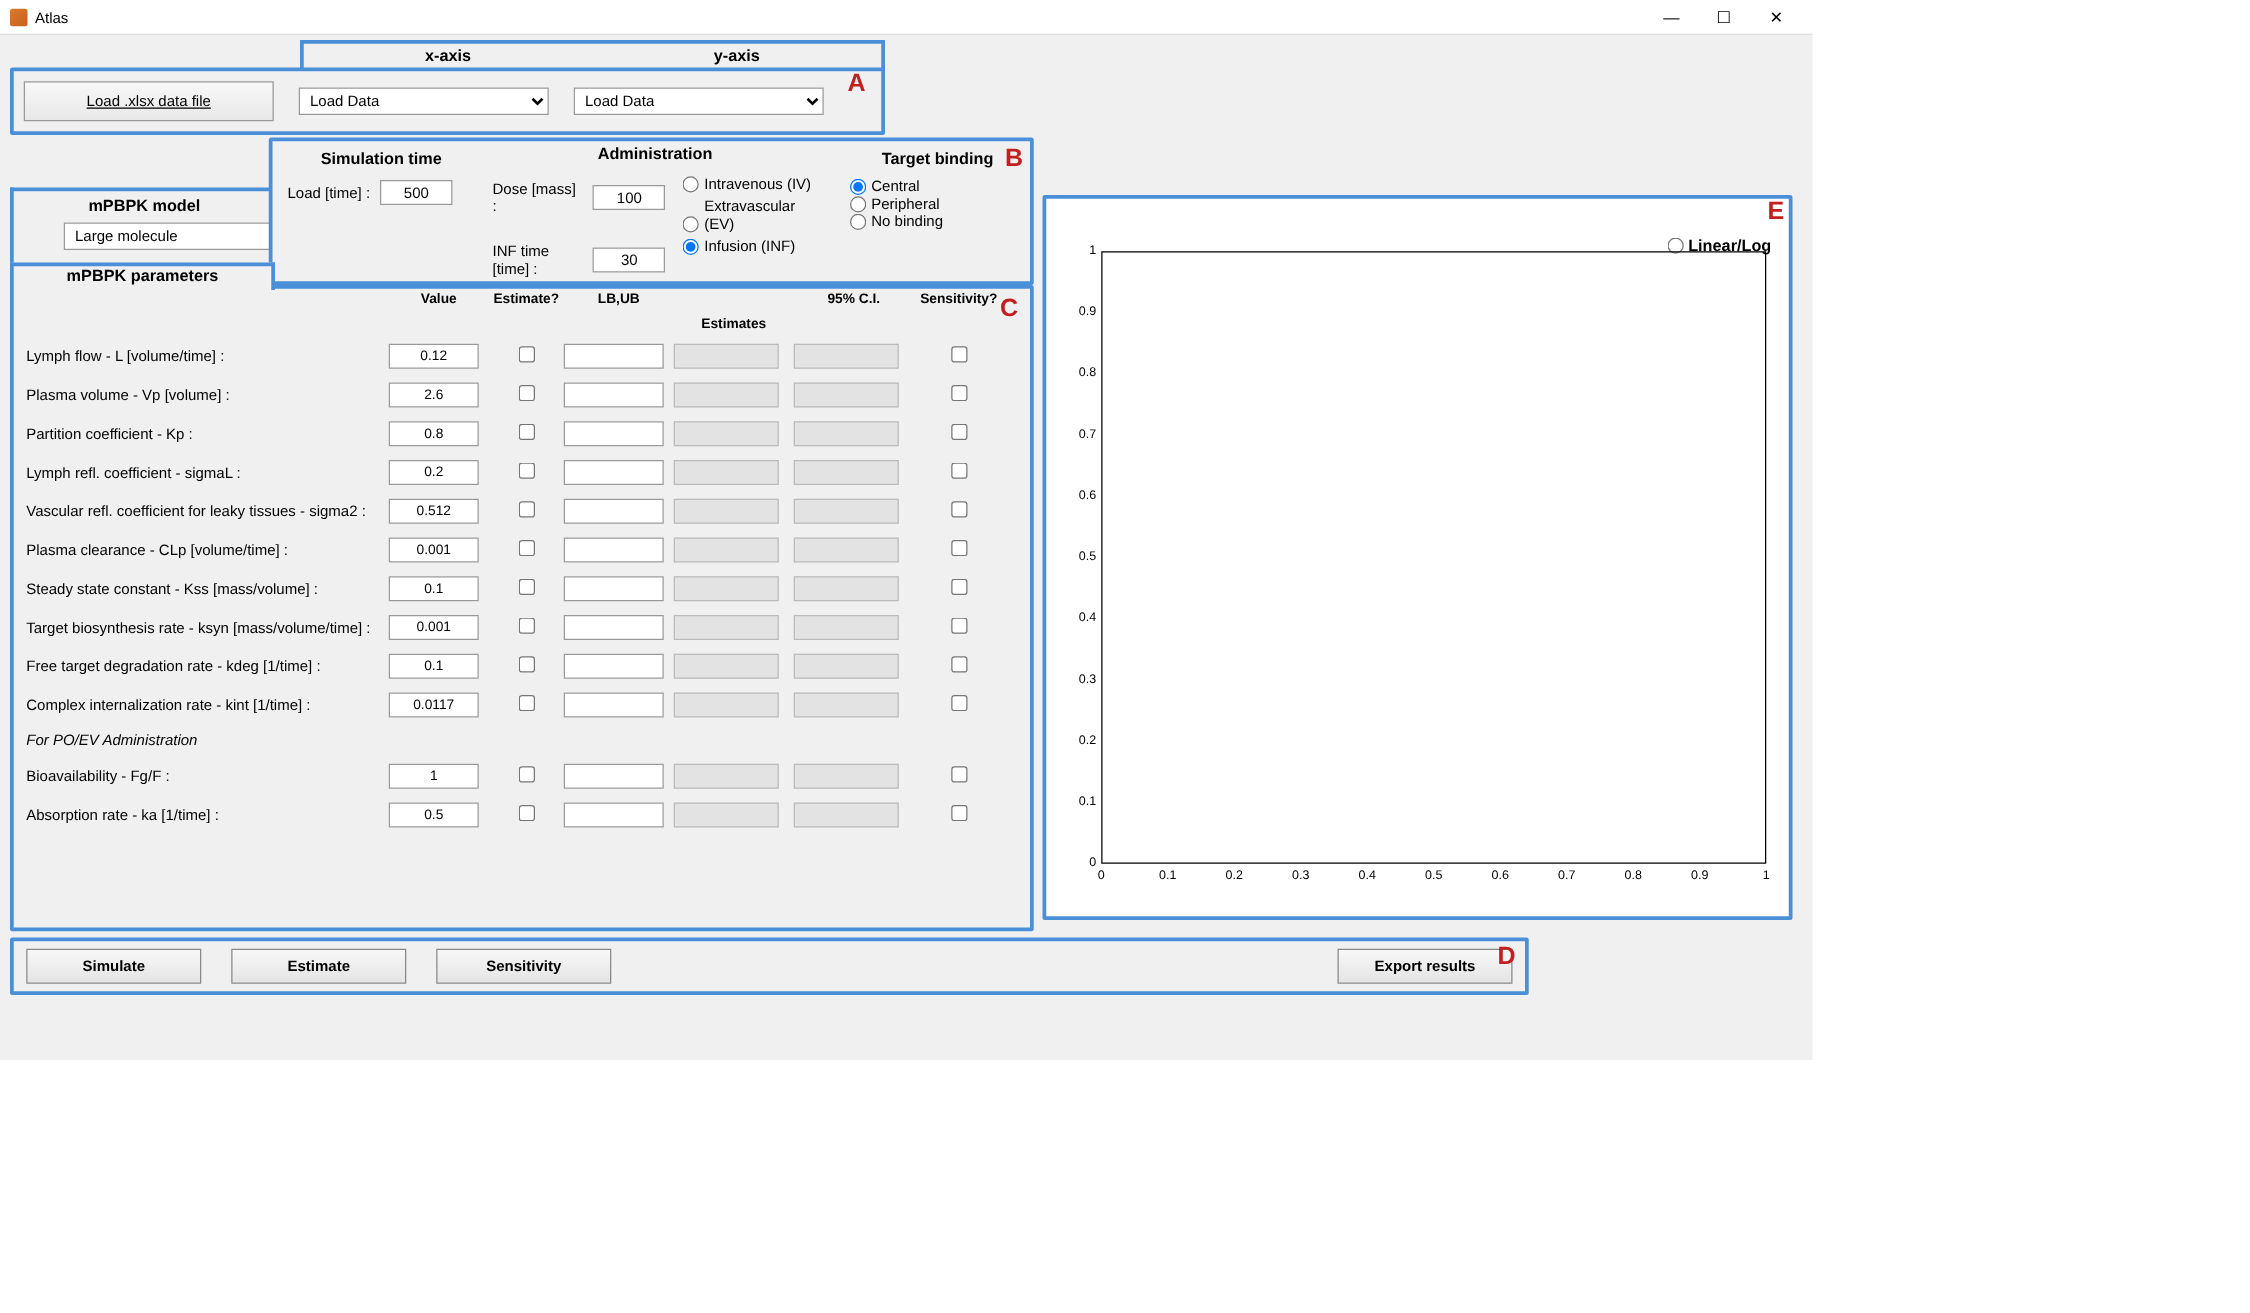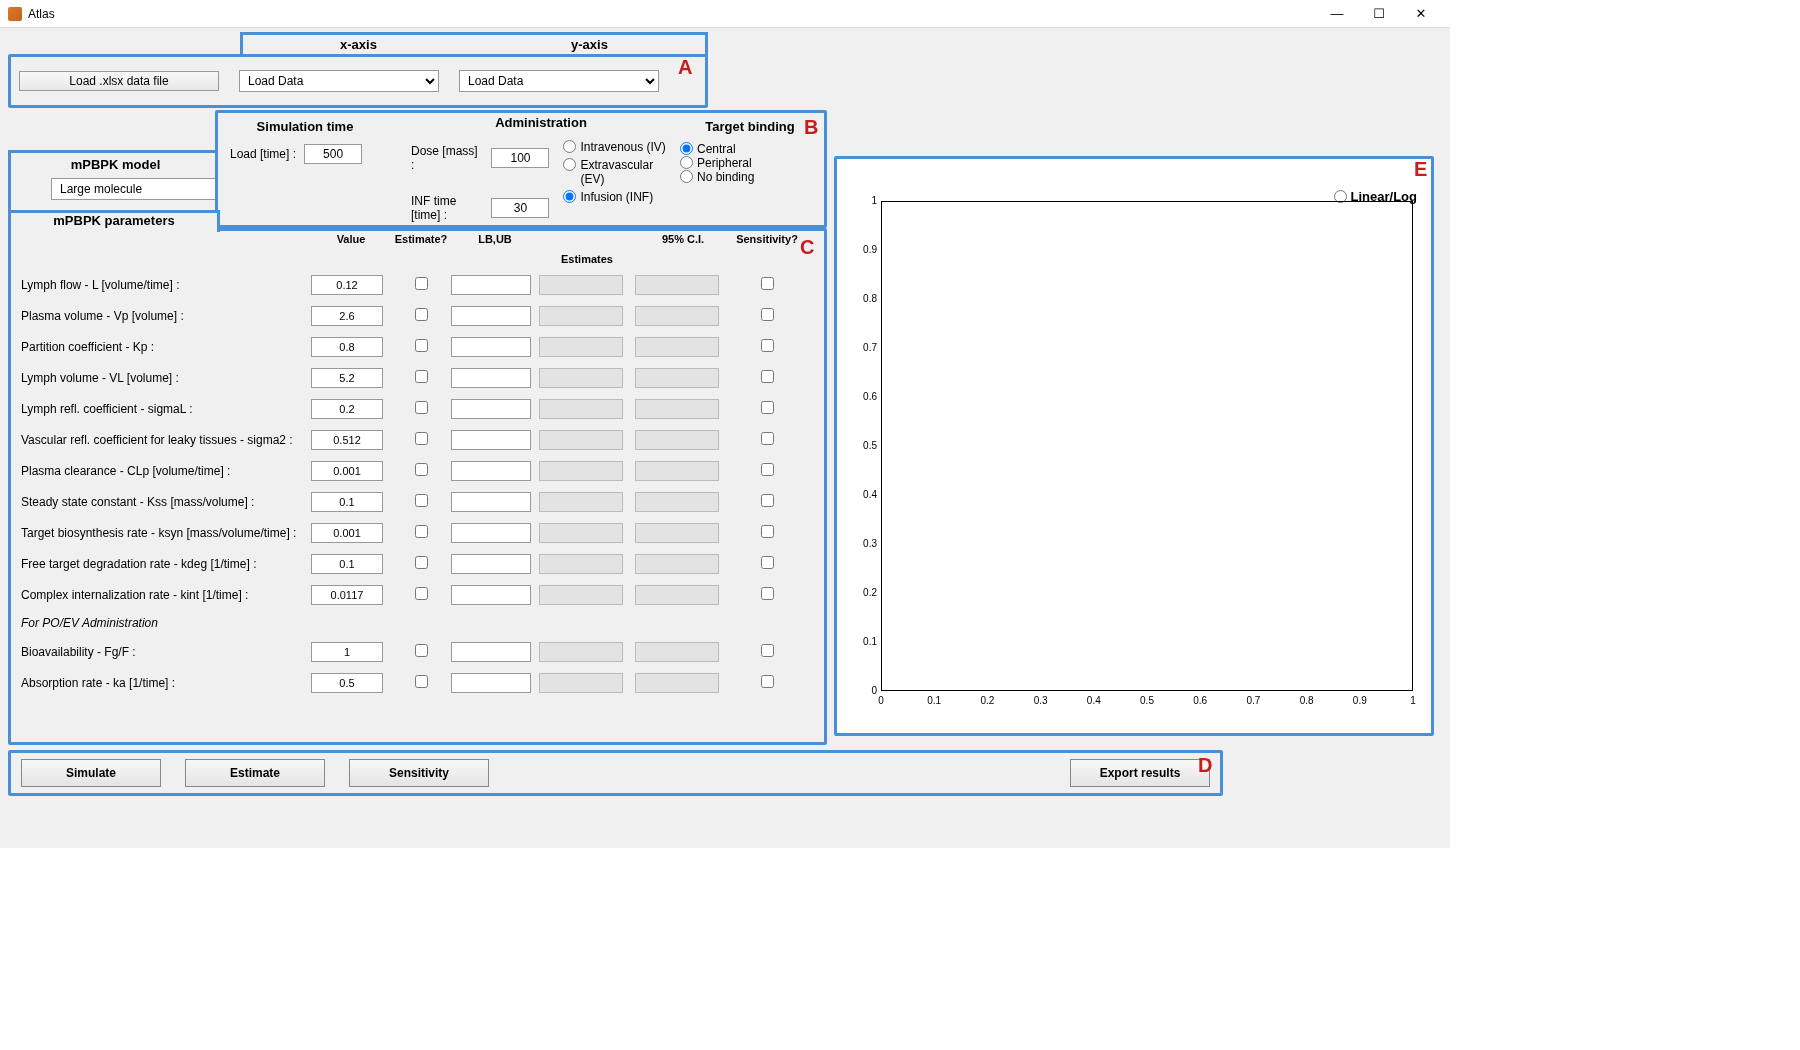--- a/index.html
+++ b/index.html
@@ -17,41 +17,41 @@
 
 .panel-border { border: 3px solid #4a90d9; border-radius: 2px; position: absolute; background: #f0f0f0; }
 
 .region-label { position: absolute; font-size: 20px; font-weight: bold; color: #c41e1e; z-index: 10; }
 
 
 #panel-a { top: 26px; left: 8px; width: 700px; height: 54px; display: flex; align-items: center; padding: 6px 8px; }
 #panel-a-top { position: absolute; top: 4px; left: 240px; width: 468px; height: 26px; border: 3px solid #4a90d9; border-bottom: none; background: #f0f0f0; display: flex; }
 .axis-header { flex: 1; text-align: center; font-weight: bold; font-size: 13px; padding-top: 2px; }
 
-.btn-load { width: 200px; height: 20px; background: linear-gradient(#f8f8f8,#e8e8e8); border: 1px solid #999; font-size: 12px; cursor: pointer; }
+.btn-load { width: 200px; height: 32px; background: linear-gradient(#f8f8f8,#e8e8e8); border: 1px solid #999; font-size: 12px; cursor: pointer; text-decoration: underline; }
 .select { background: #fff; border: 1px solid #999; height: 22px; font-size: 12px; padding: 0 4px; }
 #sel-x { width: 200px; margin-left: 20px; }
 #sel-y { width: 200px; margin-left: 20px; }
 
 
 #panel-b { top: 82px; left: 215px; width: 612px; height: 118px; }
 #panel-b-left { position: absolute; top: 122px; left: 8px; width: 212px; height: 78px; border: 3px solid #4a90d9; border-right: none; background: #f0f0f0; padding: 4px 8px; }
 
 .sim-time-box { position: absolute; top: 6px; left: 12px; width: 150px; }
 .sim-time-box .label-bold { font-weight: bold; font-size: 13px; display: block; text-align: center; margin-bottom: 10px; }
 .inline-field { display: flex; align-items: center; gap: 8px; margin-bottom: 6px; }
 .inline-field label { font-size: 12px; }
 .num-input { width: 58px; height: 20px; text-align: center; border: 1px solid #999; background: #fff; font-size: 12px; }
 
-.admin-box { position: absolute; top: 2px; left: 193px; width: 260px; }
+.admin-box { position: absolute; top: 2px; left: 176px; width: 260px; }
 .admin-box .label-bold { font-weight: bold; font-size: 13px; display: block; text-align: center; margin-bottom: 6px; }
 .admin-body { display: flex; gap: 14px; }
 .admin-left { display: flex; flex-direction: column; gap: 16px; padding-top: 8px;}
 .admin-right { display: flex; flex-direction: column; gap: 4px; padding-top: 4px; }
-.radio-row { display: flex; align-items: flex-start; gap: 4px; font-size: 12px; }
+.radio-row { display: flex; align-items: flex-end; gap: 4px; font-size: 12px; }
 
 .target-box { position: absolute; top: 6px; left: 462px; width: 140px; }
 .target-box .label-bold { font-weight: bold; font-size: 13px; display: block; text-align: center; margin-bottom: 8px; }
 
 
 #panel-c { top: 200px; left: 8px; width: 819px; height: 517px; padding: 2px 10px; overflow: hidden; }
 #panel-c-top { position: absolute; top: 182px; left: 8px; width: 212px; height: 22px; border: 3px solid #4a90d9; border-bottom: none; background: #f0f0f0; text-align: center; font-weight: bold; font-size: 13px; z-index: 3;}
 
 .param-model-box { text-align: center; }
 .param-model-box .label-bold { font-weight: bold; font-size: 13px; display: block; margin-bottom: 6px; }
@@ -226,33 +226,20 @@
               <div></div>
             </div>
             <div class="param-ci">
               <div></div>
             </div>
             <div class="param-sens"><input type="checkbox" style=""></div>
           </div>
           <div class="param-row">
             <div class="param-label">Partition coefficient - Kp :</div>
             <div class="param-value"><input value="0.8" style=""></div>
-            <div class="param-est"><input type="checkbox" style=""></div>
-            <div class="param-lbub"><input style=""></div>
-            <div class="param-ests">
-              <div></div>
-            </div>
-            <div class="param-ci">
-              <div></div>
-            </div>
-            <div class="param-sens"><input type="checkbox" style=""></div>
-          </div>
-          <div class="param-row">
-            <div class="param-label">Lymph volume - VL [volume] :</div>
-            <div class="param-value"><input value="5.2" style=""></div>
             <div class="param-est"><input type="checkbox" style=""></div>
             <div class="param-lbub"><input style=""></div>
             <div class="param-ests">
               <div></div>
             </div>
             <div class="param-ci">
               <div></div>
             </div>
             <div class="param-sens"><input type="checkbox" style=""></div>
           </div>

